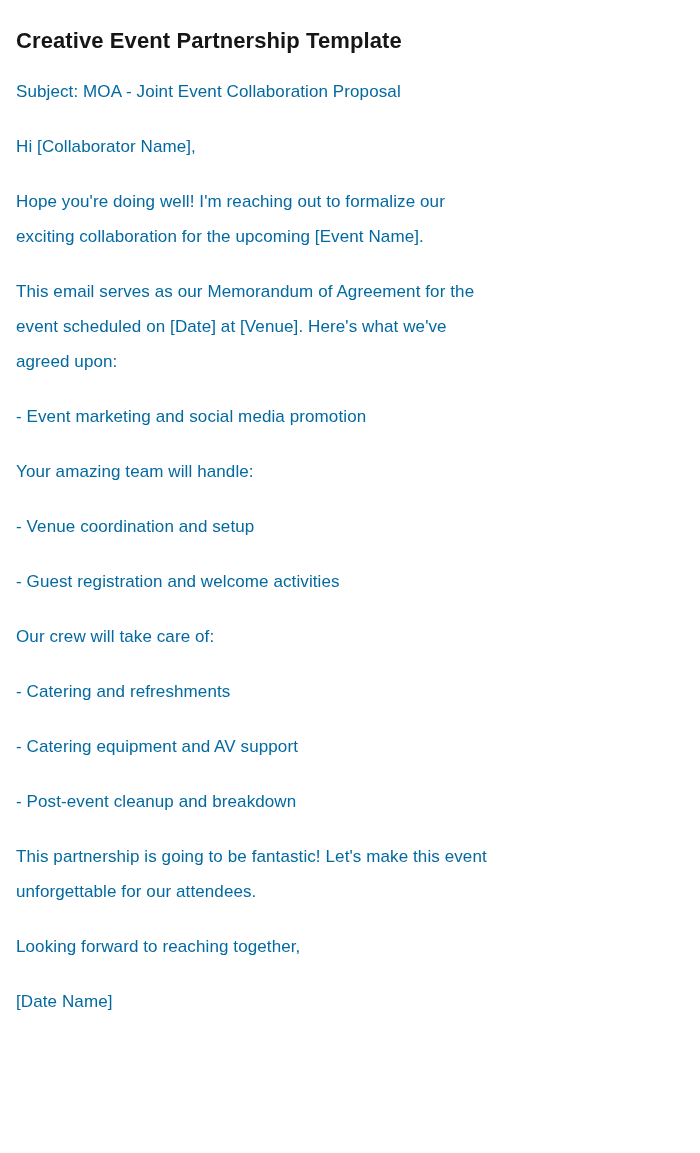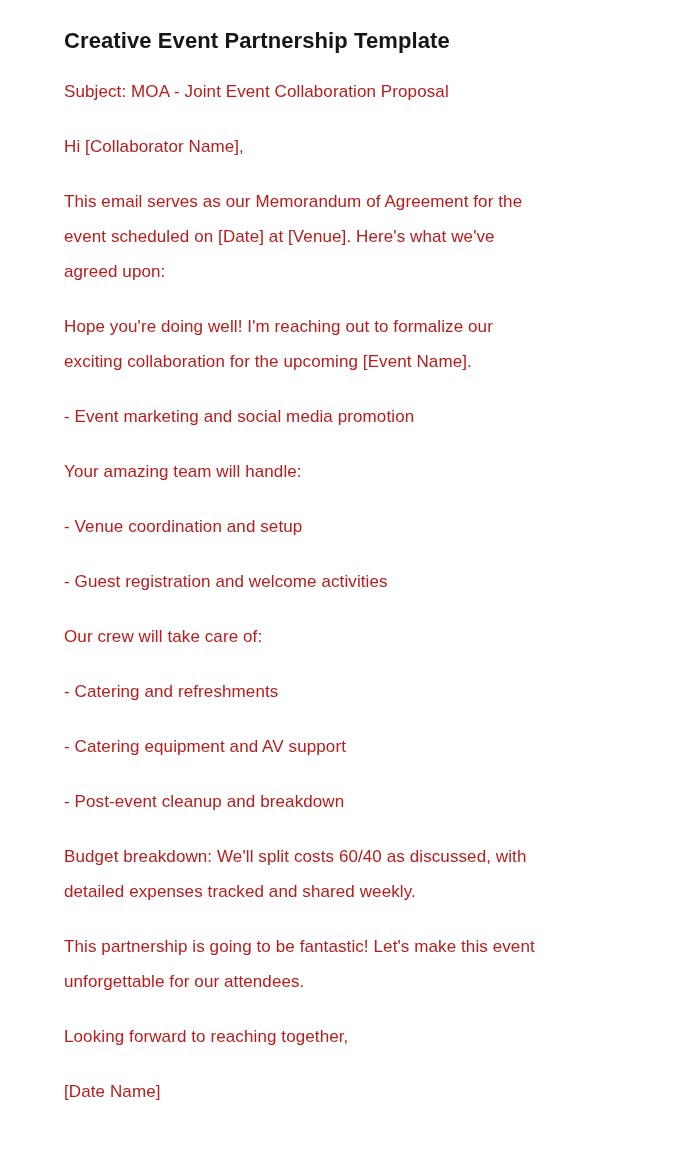--- a/index.html
+++ b/index.html
@@ -10,62 +10,60 @@
   body {
     width: 700px;
     height: 1153px;
     overflow: hidden;
     font-family: "Liberation Sans", "DejaVu Sans", sans-serif;
   }
   .page {
     box-sizing: border-box;
     width: 700px;
     height: 1153px;
-    padding: 26px 40px 0 64px;
+    padding: 26px 40px 0 16px;
     background: #ffffff;
   }
   .doc-title {
     margin: 0 0 18px 0;
     font-size: 22px;
     line-height: 30px;
     font-weight: 700;
     color: #161616;
     letter-spacing: 0.1px;
   }
   .email-body p {
     margin: 12px 0 20px 0;
     font-size: 17px;
     line-height: 35px;
     font-weight: 400;
-    color: #b91c1c;
+    color: #0369a1;
     white-space: pre-line;
     letter-spacing: 0.1px;
   }
 </style>
 </head>
 <body>
 
 <main class="page">
   <h1 class="doc-title">Creative Event Partnership Template</h1>
   <div class="email-body">
       <p>Subject: MOA - Joint Event Collaboration Proposal</p>
       <p>Hi [Collaborator Name],</p>
+      <p>Hope you're doing well! I'm reaching out to formalize our
+exciting collaboration for the upcoming [Event Name].</p>
       <p>This email serves as our Memorandum of Agreement for the
 event scheduled on [Date] at [Venue]. Here's what we've
 agreed upon:</p>
-      <p>Hope you're doing well! I'm reaching out to formalize our
-exciting collaboration for the upcoming [Event Name].</p>
       <p>- Event marketing and social media promotion</p>
       <p>Your amazing team will handle:</p>
       <p>- Venue coordination and setup</p>
       <p>- Guest registration and welcome activities</p>
       <p>Our crew will take care of:</p>
       <p>- Catering and refreshments</p>
       <p>- Catering equipment and AV support</p>
       <p>- Post-event cleanup and breakdown</p>
-      <p>Budget breakdown: We'll split costs 60/40 as discussed, with
-detailed expenses tracked and shared weekly.</p>
       <p>This partnership is going to be fantastic! Let's make this event
 unforgettable for our attendees.</p>
       <p>Looking forward to reaching together,</p>
       <p>[Date Name]</p>
     </div>
 </main>
 
 </body></html>

